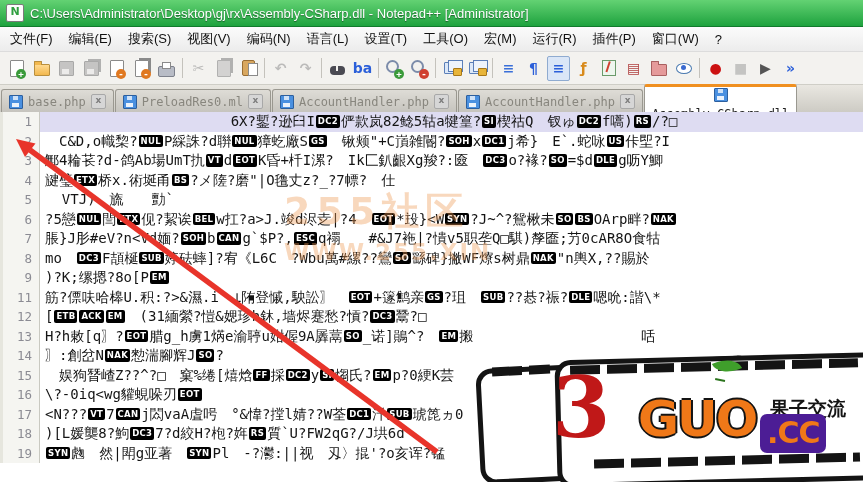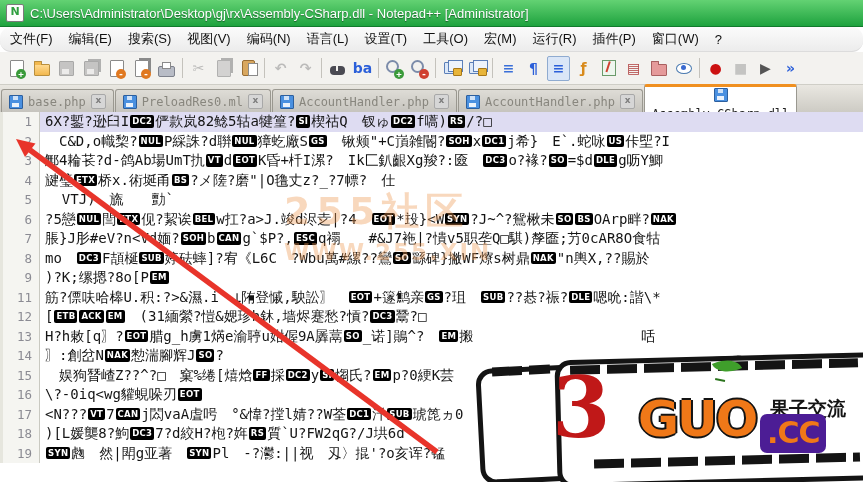--- a/index.html
+++ b/index.html
@@ -8,21 +8,21 @@
 
   
   .titlebar{height:26px;background:linear-gradient(#63d273,#1ea23e);display:flex;align-items:center;
             padding:0 6px;gap:6px;border-bottom:1px solid #117a2c;}
   .np-icon{width:16px;height:16px;background:#fdfdfd;border:1px solid #7a7a7a;border-radius:2px;
            color:#2f9e3f;font:bold 11px/14px "DejaVu Sans",sans-serif;text-align:center;flex:none;}
   .title-text{color:#fff;font-size:13px;text-shadow:0 1px 1px rgba(0,0,0,.45);white-space:nowrap;text-align:right;}
 
   
   .menubar{height:24px;background:linear-gradient(#fbfbfb,#ececec);display:flex;align-items:center;
-           padding-left:2px;border-bottom:1px solid #dcdcdc;border-radius:11px;}
+           padding-left:2px;border-bottom:1px solid #dcdcdc;}
   .menu-item{padding:3px 8px;font-size:13px;color:#111;cursor:default;}
 
   
   .toolbar{height:32px;background:#f3f2ef;display:flex;align-items:center;padding-left:4px;
            border-bottom:1px solid #cfcec7;}
   .sep{width:1px;height:20px;background:#c4c2bc;margin:0 3px;flex:none;}
   .tbi{width:23px;height:25px;display:flex;align-items:center;justify-content:center;position:relative;
        background:none;border:1px solid transparent;padding:0;margin:0 1px;flex:none;border-radius:2px;}
   .tbi.pressed{background:#dae6f7;border:1px solid #8fabd0;}
   .tbi.disabled{filter:grayscale(1);opacity:.62;}
@@ -75,21 +75,21 @@
           font:bold 9px/11px "DejaVu Sans",sans-serif;text-align:center;border-radius:2px;flex:none;}
   .tab.active .tclose{background:#b54a52;border-color:#7c2e34;color:#fff;}
 
   
   .editor{position:absolute;left:0;top:112px;right:0;bottom:0;background:#fff;
           font-family:"DejaVu Sans Mono","DejaVu Sans",monospace;}
   .line{display:flex;height:19.5px;overflow:hidden;}
   .ln{width:32px;flex:none;text-align:right;padding-right:7px;color:#8b8b93;background:#f5f5f1;
       border-right:1px solid #c9c9c1;box-shadow:inset 3px 0 0 #e6e6de;font-size:12.5px;line-height:19.5px;}
   .code{flex:1;white-space:pre;font-size:14px;line-height:19.5px;color:#141414;padding-left:5px;overflow:hidden;}
-  .line.selected .code{background:#dedcf2;}
+  .line.selected .code{background:#dedcf2;text-align:center;}
   .ctrl{display:inline-block;background:#000;color:#fff;font:bold 8.5px/1 "DejaVu Sans",sans-serif;
         padding:2px;border-radius:2px;vertical-align:2px;letter-spacing:.3px;margin:0 1px;}
 
   
   .wm{position:absolute;left:284px;top:186px;z-index:15;color:#ef9a55;opacity:.38;font-weight:bold;
       font-family:"DejaVu Sans",sans-serif;pointer-events:none;}
   .wm1{font-size:38px;letter-spacing:6px;}
   .wm2{font-size:23px;letter-spacing:2px;margin-top:2px;}
   .arrow-layer{position:absolute;inset:0;z-index:20;pointer-events:none;}
   .stamp-area{position:absolute;left:470px;top:350px;width:400px;height:140px;z-index:30;pointer-events:none;}

